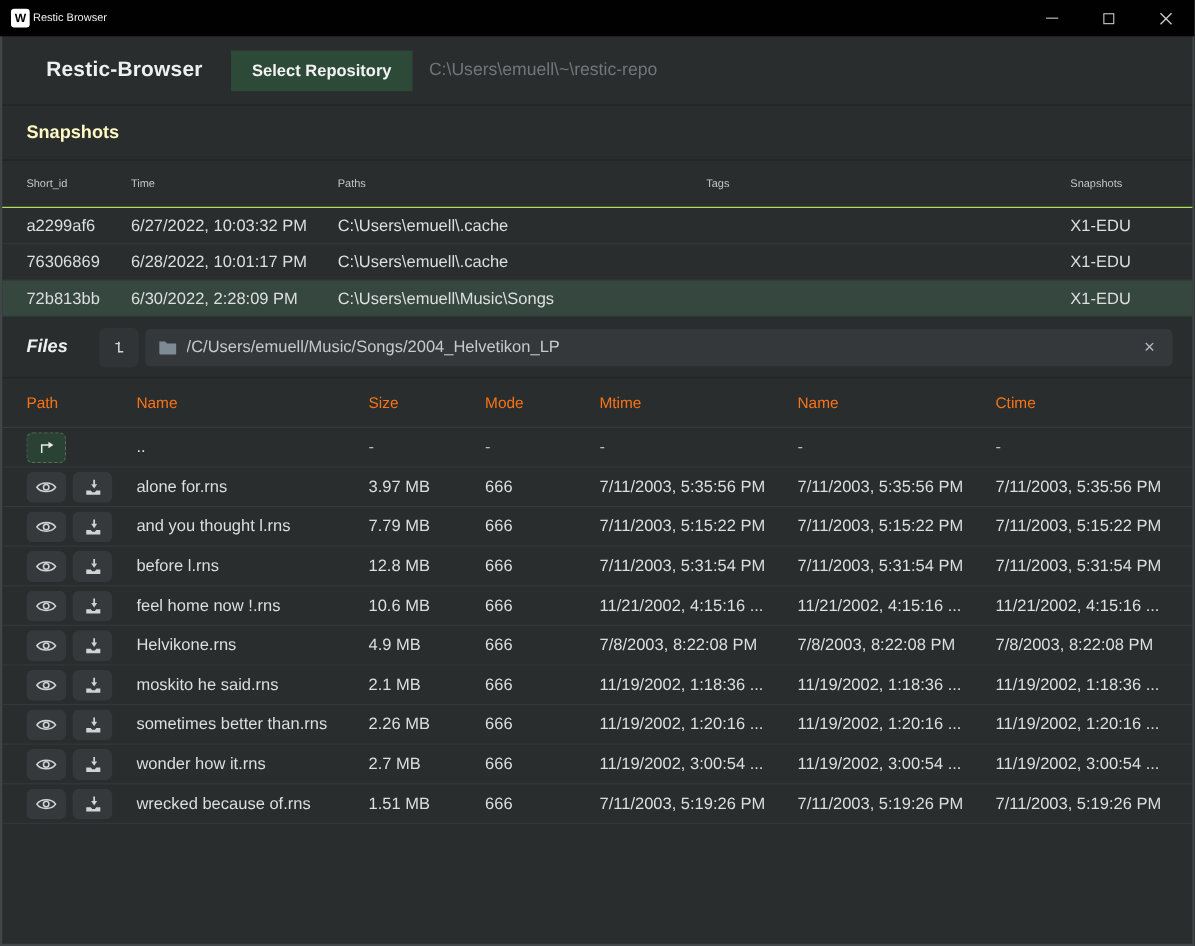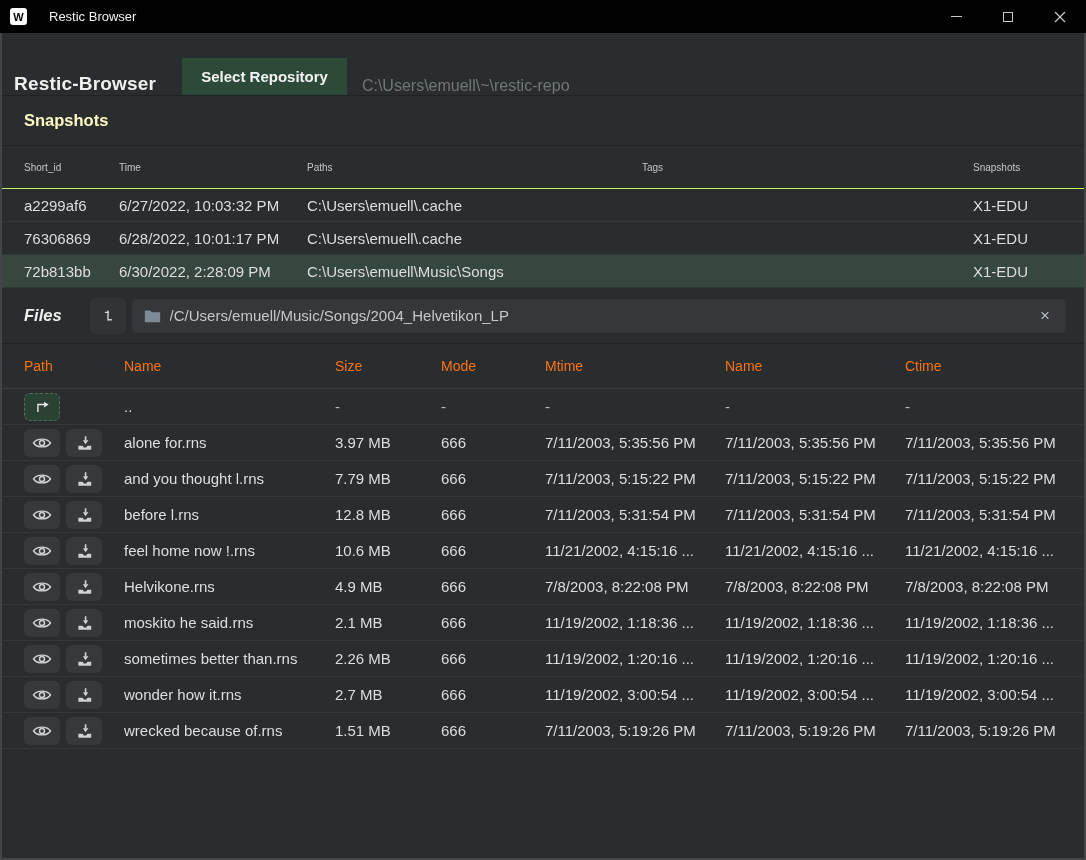--- a/index.html
+++ b/index.html
@@ -10,29 +10,29 @@
     -webkit-font-smoothing:antialiased;
   }
   .window { width:1086px; height:860px; display:flex; flex-direction:column;
     border-left:2px solid #434648; border-right:2px solid #434648; border-bottom:2px solid #434648; }
 
   
   .titlebar { height:33px; background:#010101; display:flex; align-items:center; flex:0 0 auto;
     margin:0 -2px; }
   .app-icon { width:17px; height:17px; background:#ffffff; border-radius:3px; margin-left:10px;
     display:flex; align-items:center; justify-content:center; color:#000; font-weight:bold; font-size:11px; }
-  .tb-title { color:#f2f2f2; font-size:13px; margin-left:22px; }
+  .tb-title { color:#f2f2f2; font-size:10px; margin-left:3px; }
   .tb-controls { margin-left:auto; display:flex; height:100%; }
   .ctl { width:52px; height:100%; display:flex; align-items:center; justify-content:center; cursor:default; }
   .glyph-min { width:11px; height:1px; background:#c9c9c9; display:block; }
   .glyph-max { width:10px; height:10px; border:1px solid #c9c9c9; display:block; }
   .glyph-close { stroke:#c9c9c9; stroke-width:1.3; }
 
   
-  .appbar { height:63px; display:flex; align-items:flex-end; padding:0 12px; border-bottom:1px solid #202324; flex:0 0 auto; }
+  .appbar { height:63px; display:flex; align-items:center; padding:0 40px; border-bottom:1px solid #202324; flex:0 0 auto; }
   .app-title { font-size:19px; font-weight:bold; color:#eef0f0; letter-spacing:.2px; }
   .btn-repo { margin-left:26px; background:#2d4937; color:#f2f4f3; border:none; border-radius:0;
     font-family:inherit; font-size:15px; font-weight:bold; padding:10px 19px; cursor:pointer; }
   .repo-path { margin-left:15px; color:#70767b; font-size:16px; }
 
   
   .section-head { height:50px; display:flex; align-items:center; padding:0 22px;
     border-bottom:1px solid #202324; flex:0 0 auto; }
   .section-head span { font-size:16.5px; font-weight:bold; color:#fef9c3; }
 

